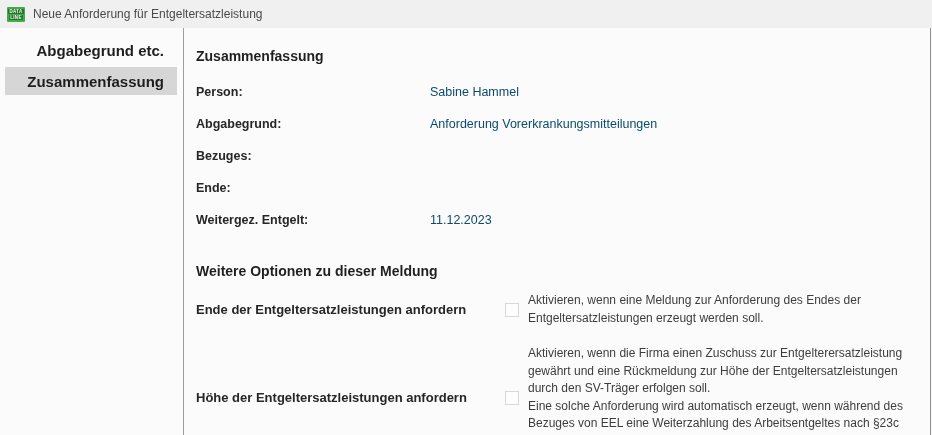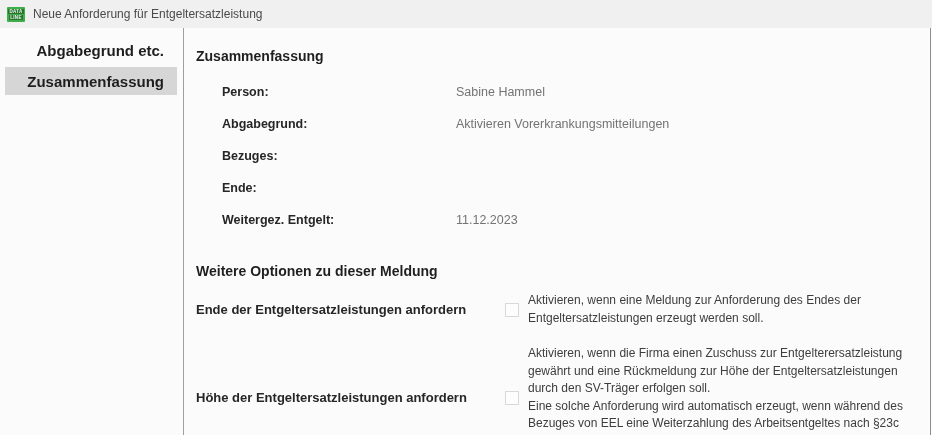--- a/index.html
+++ b/index.html
@@ -89,30 +89,29 @@
     color: #1f1f1f;
   }
   .summary-heading { margin-bottom: 22px; }
 
   .srow {
     display: flex;
     align-items: baseline;
     margin-bottom: 19px;
     font-size: 12.5px;
     line-height: 13px;
-    margin-left: 26px;
   }
   .srow .row-label {
     width: 234px;
     flex: none;
     font-weight: bold;
     color: #262626;
   }
   .srow .row-value {
-    color: #737373;
+    color: #0c4a6e;
   }
 
   .options-heading {
     margin-top: 36px;
     margin-bottom: 13px;
   }
 
   .opt-row {
     display: flex;
     align-items: center;
@@ -167,21 +166,21 @@
     <div class="content">
 
       <div class="section-heading summary-heading">Zusammenfassung</div>
 
       <div class="srow">
         <span class="row-label">Person:</span>
         <span class="row-value">Sabine Hammel</span>
       </div>
       <div class="srow">
         <span class="row-label">Abgabegrund:</span>
-        <span class="row-value">Aktivieren Vorerkrankungsmitteilungen</span>
+        <span class="row-value">Anforderung Vorerkrankungsmitteilungen</span>
       </div>
       <div class="srow">
         <span class="row-label">Bezuges:</span>
         <span class="row-value"></span>
       </div>
       <div class="srow">
         <span class="row-label">Ende:</span>
         <span class="row-value"></span>
       </div>
       <div class="srow">

